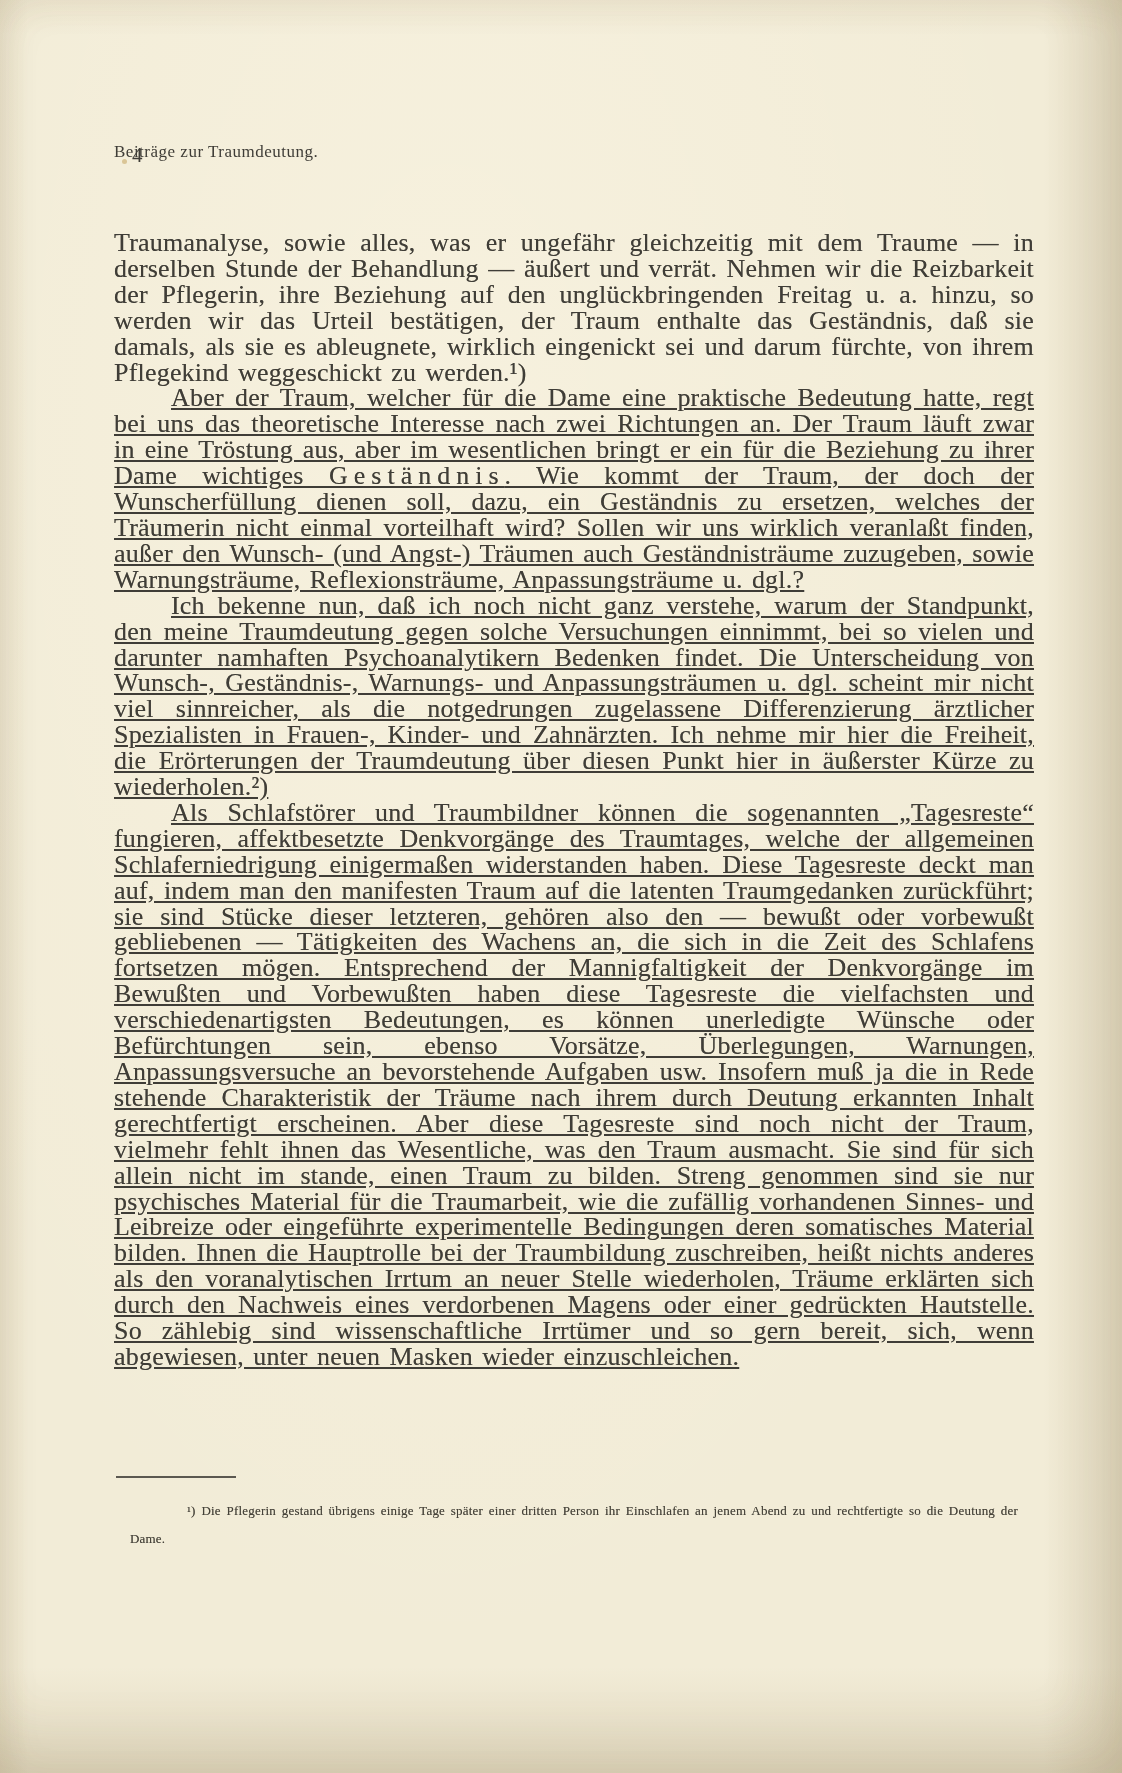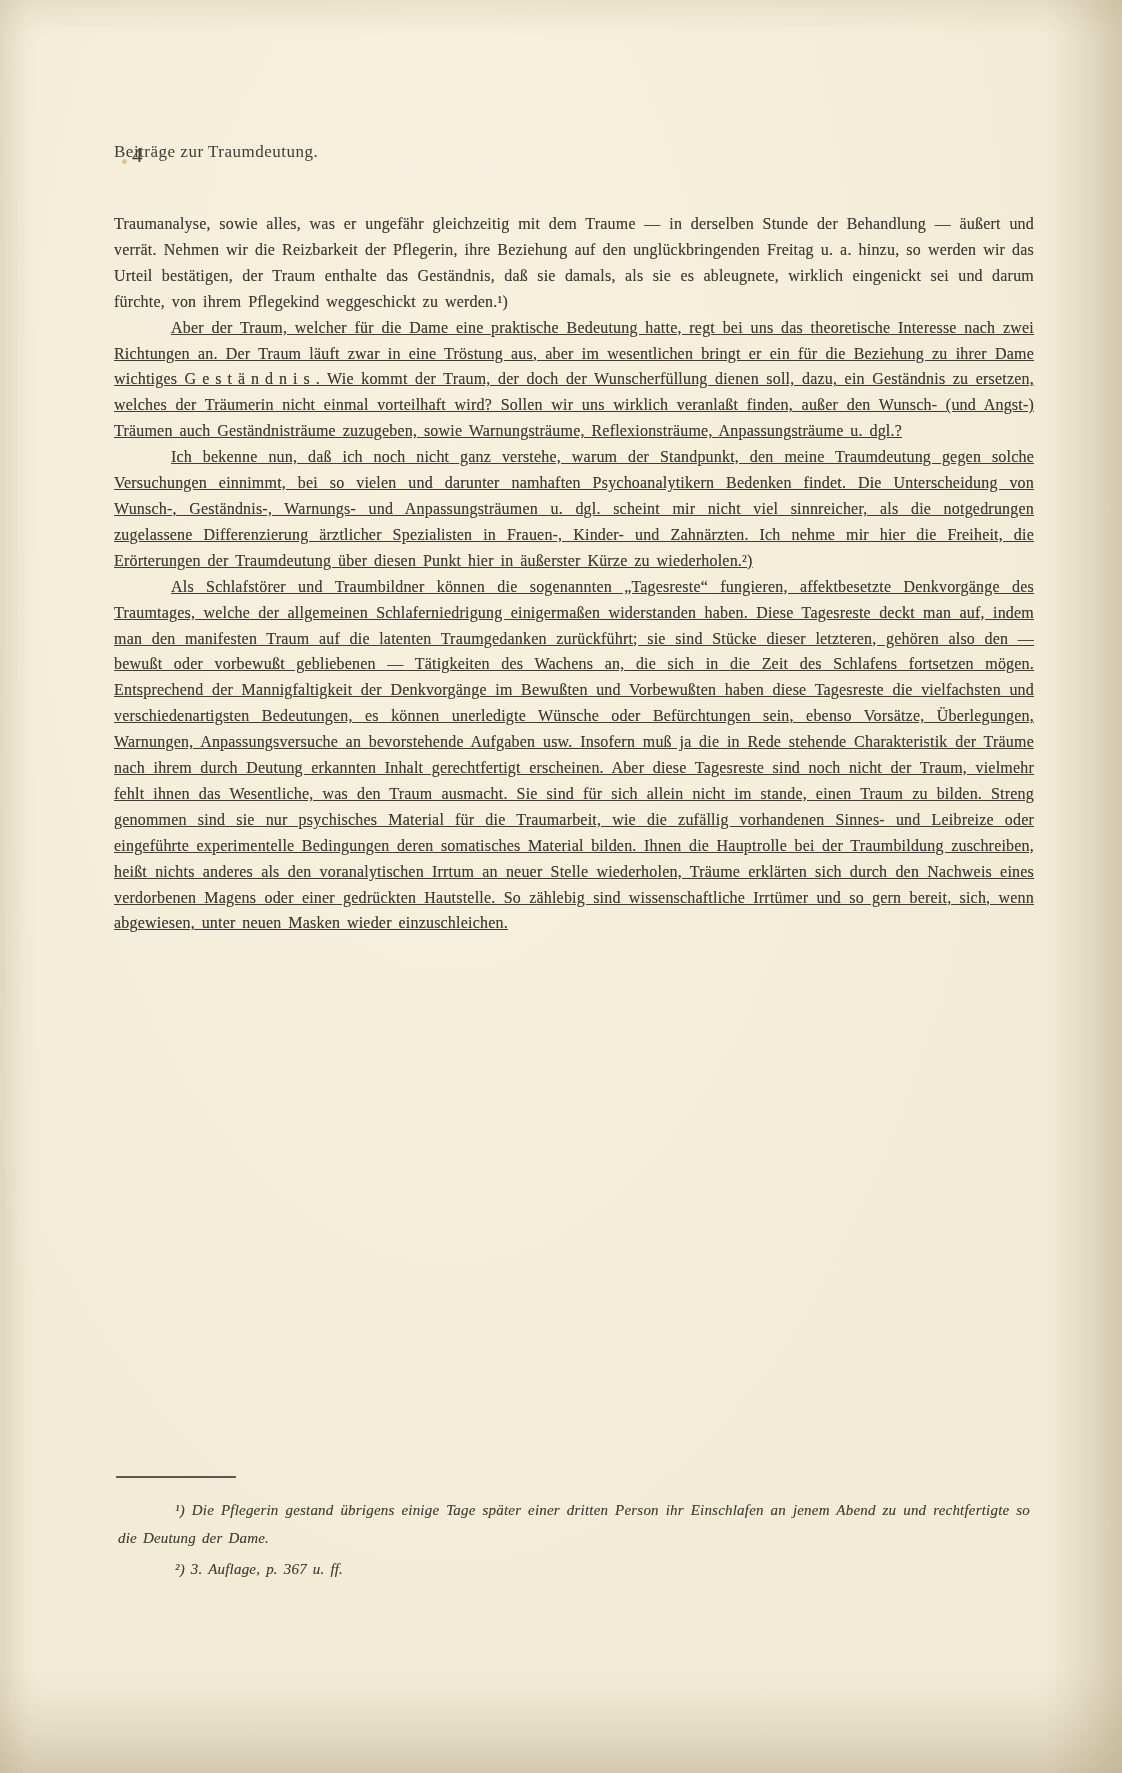--- a/index.html
+++ b/index.html
@@ -36,22 +36,22 @@
     left: 18px;
     top: 1px;
     font-size: 21px;
   }
   .running-title {
     text-align: left;
     font-size: 17px;
     letter-spacing: 0.5px;
   }
   .bodytext {
-    margin-top: 41px;
-    font-size: 16px;
+    margin-top: 60px;
+    font-size: 26px;
     line-height: 25.9px;
     text-align: justify;
     word-spacing: 2.6px;
     letter-spacing: 0.2px;
     hyphens: auto;
     -webkit-hyphens: auto;
     text-shadow: 0 0 0.6px rgba(62,58,48,0.55);
   }
   .bodytext p { margin: 0; }
   .bodytext p.ind { text-indent: 57px; text-decoration: underline; }
@@ -62,30 +62,29 @@
     top: 1468px;
     width: 920px;
   }
   .fn-rule {
     width: 120px;
     height: 2px;
     background: #5b5850;
     margin: 8px 0 19px 2px;
   }
   .footnotes p {
-    margin: 4px;
-    font-size: 15px;
+    margin: 16px;
+    font-size: 13px;
     line-height: 27.5px;
     text-align: justify;
     text-indent: 57px;
     word-spacing: 2px;
     letter-spacing: 0.2px;
     color: #454239;
     text-shadow: 0 0 0.6px rgba(62,58,48,0.5);
-    font-style: italic;
   }
   .speck {
     position: absolute;
     left: 122px;
     top: 159px;
     width: 5px;
     height: 5px;
     border-radius: 50%;
     background: rgba(196,164,95,0.55);
   }
@@ -109,16 +108,15 @@
       <p class="ind"><span>Aber der Traum, welcher für die Dame eine praktische Bedeutung hatte, regt bei uns das theoretische Interesse nach zwei Richtungen an.  Der Traum läuft zwar in eine Tröstung aus, aber im wesentlichen bringt er ein für die Beziehung zu ihrer Dame wichtiges </span><span class="sperr">Geständnis</span><span>.  Wie kommt der Traum, der doch der Wunscherfüllung dienen soll, dazu, ein Geständnis zu ersetzen, welches der Träumerin nicht einmal vorteilhaft wird?  Sollen wir uns wirklich veranlaßt finden, außer den Wunsch- (und Angst-) Träumen auch Geständnisträume zuzugeben, sowie Warnungsträume, Reflexionsträume, Anpassungsträume u. dgl.?</span></p>
       <p class="ind">Ich bekenne nun, daß ich noch nicht ganz verstehe, warum der Standpunkt, den meine Traumdeutung gegen solche Versuchungen einnimmt, bei so vielen und darunter namhaften Psychoanalytikern Bedenken findet.  Die Unterscheidung von Wunsch-, Geständnis-, Warnungs- und Anpassungsträumen u. dgl. scheint mir nicht viel sinnreicher, als die notgedrungen zugelassene Differenzierung ärztlicher Spezialisten in Frauen-, Kinder- und Zahnärzten. Ich nehme mir hier die Freiheit, die Erörterungen der Traumdeutung über diesen Punkt hier in äußerster Kürze zu wiederholen.²)</p>
       <p class="ind">Als Schlafstörer und Traumbildner können die sogenannten „Tagesreste“ fungieren, affektbesetzte Denkvorgänge des Traumtages, welche der allgemeinen Schlaferniedrigung einigermaßen widerstanden haben.  Diese Tagesreste deckt man auf, indem man den manifesten Traum auf die latenten Traumgedanken zurückführt; sie sind Stücke dieser letzteren, gehören also den — bewußt oder vorbewußt gebliebenen — Tätigkeiten des Wachens an, die sich in die Zeit des Schlafens fortsetzen mögen.  Entsprechend der Mannigfaltigkeit der Denkvorgänge im Bewußten und Vorbewußten haben diese Tagesreste die vielfachsten und verschiedenartigsten Bedeutungen, es können unerledigte Wünsche oder Befürchtungen sein, ebenso Vorsätze, Überlegungen, Warnungen, Anpassungsversuche an bevorstehende Aufgaben usw.  Insofern muß ja die in Rede stehende Charakteristik der Träume nach ihrem durch Deutung erkannten Inhalt gerechtfertigt erscheinen.  Aber diese Tagesreste sind noch nicht der Traum, vielmehr fehlt ihnen das Wesentliche, was den Traum ausmacht.  Sie sind für sich allein nicht im stande, einen Traum zu bilden.  Streng genommen sind sie nur psychisches Material für die Traumarbeit, wie die zufällig vorhandenen Sinnes- und Leibreize oder eingeführte experimentelle Bedingungen deren somatisches Material bilden.  Ihnen die Hauptrolle bei der Traumbildung zuschreiben, heißt nichts anderes als den voranalytischen Irrtum an neuer Stelle wiederholen, Träume erklärten sich durch den Nachweis eines verdorbenen Magens oder einer gedrückten Hautstelle.  So zählebig sind wissenschaftliche Irrtümer und so gern bereit, sich, wenn abgewiesen, unter neuen Masken wieder einzuschleichen.</p>
     </div>
 
   </div>
 
   <div class="footnotes">
     <div class="fn-rule"></div>
     <p>¹) Die Pflegerin gestand übrigens einige Tage später einer dritten Person ihr Einschlafen an jenem Abend zu und rechtfertigte so die Deutung der Dame.</p>
-    <p>²) 3. Auflage, p. 367 u. ff.</p>
   </div>
 
 </div>
 
 </body></html>

